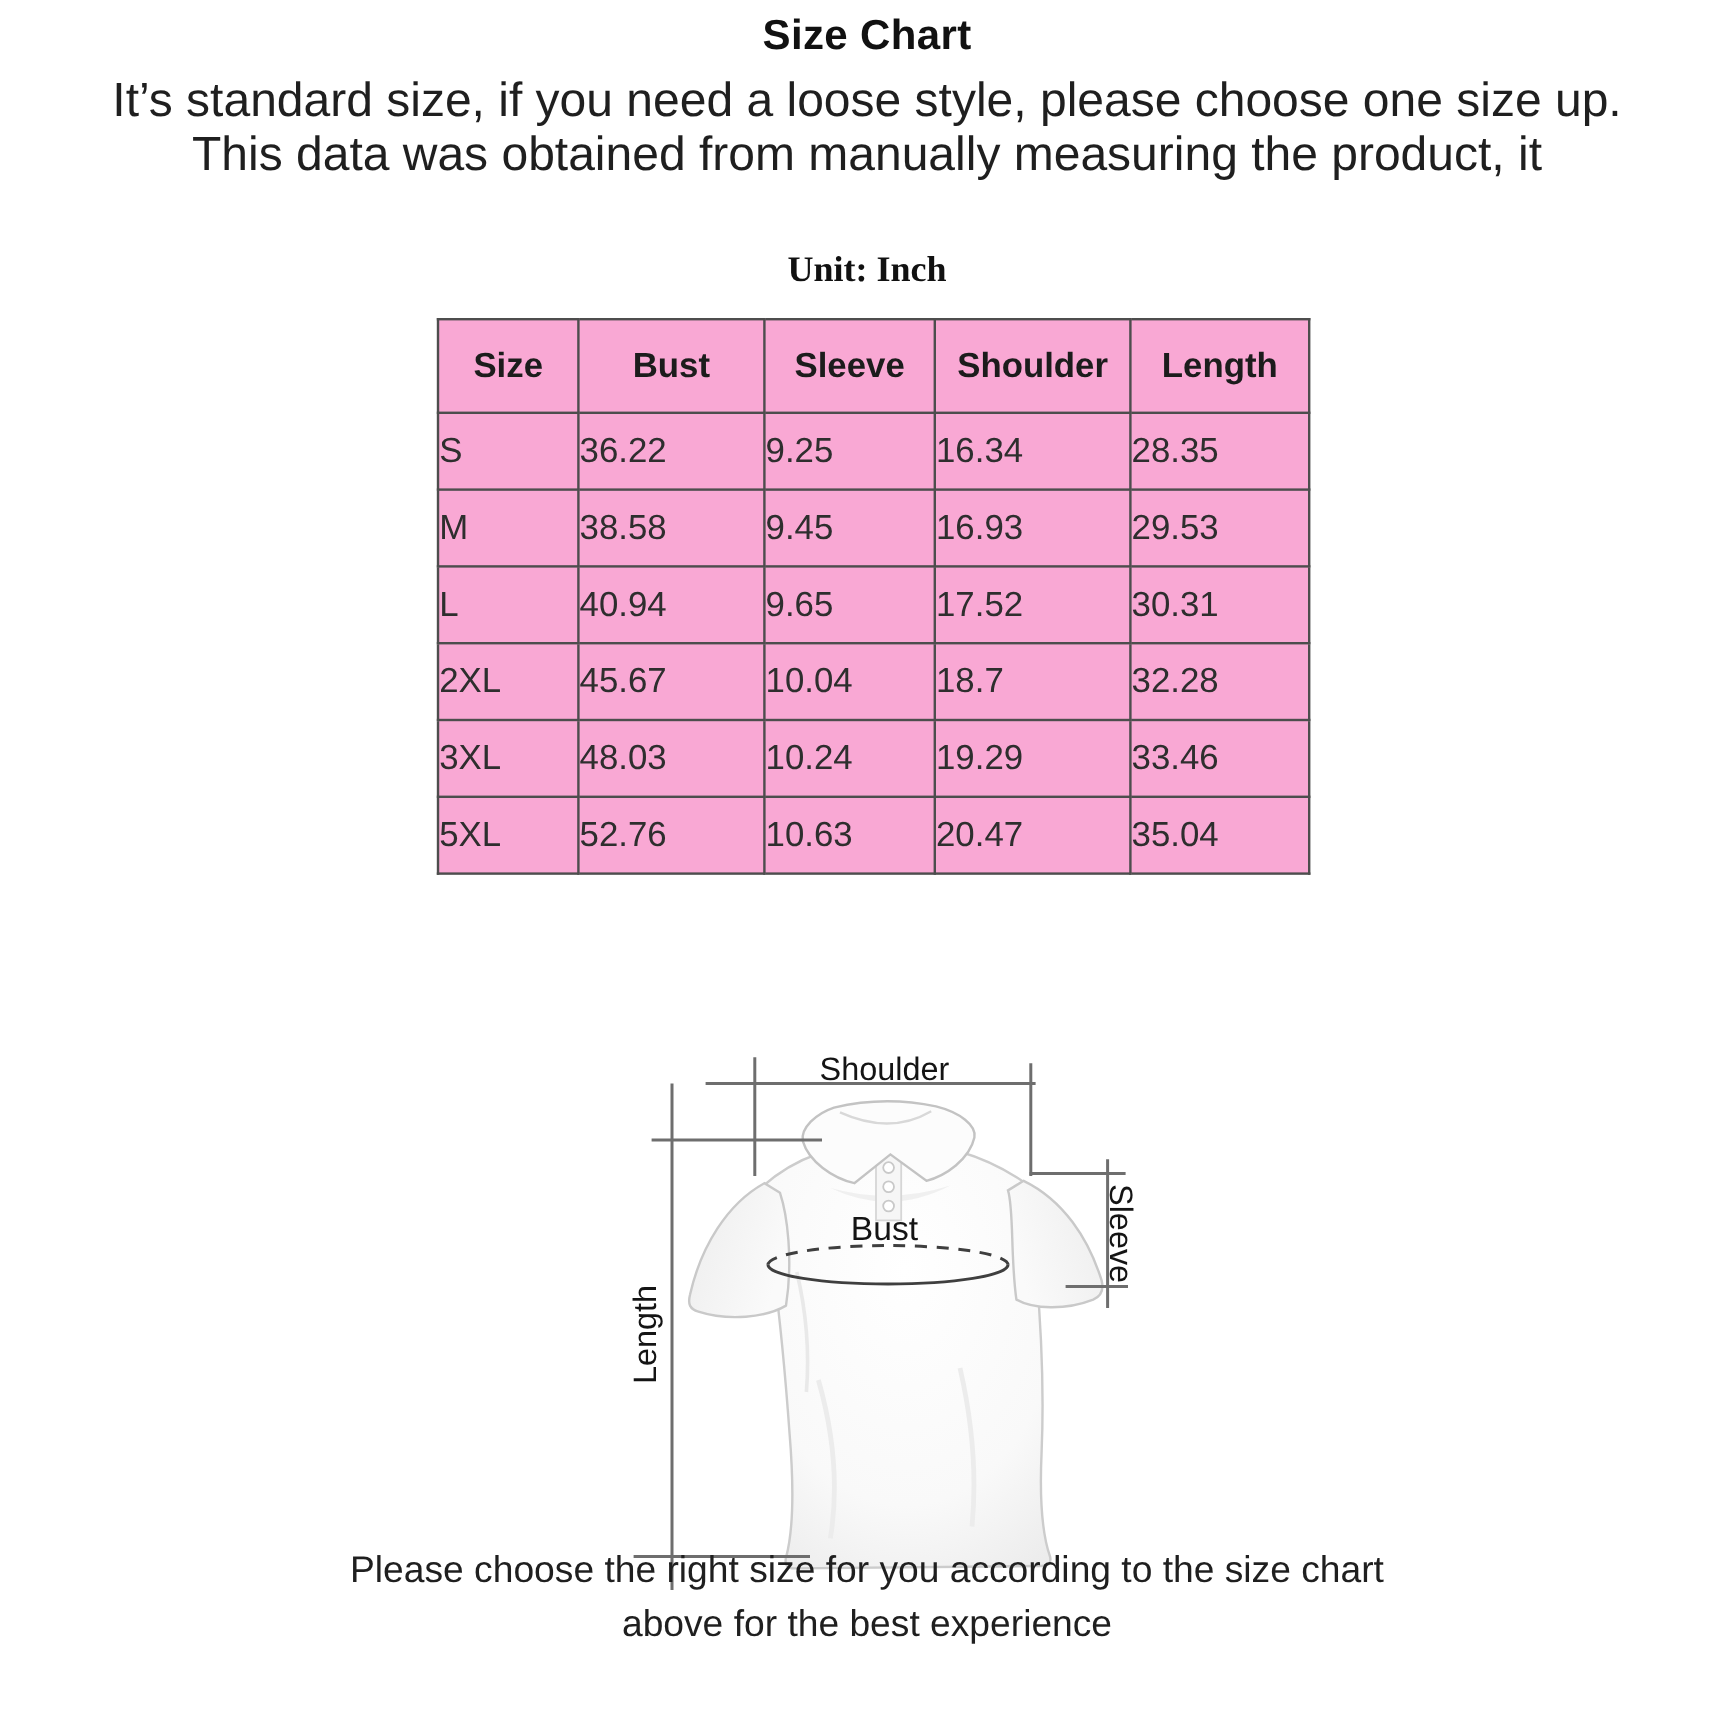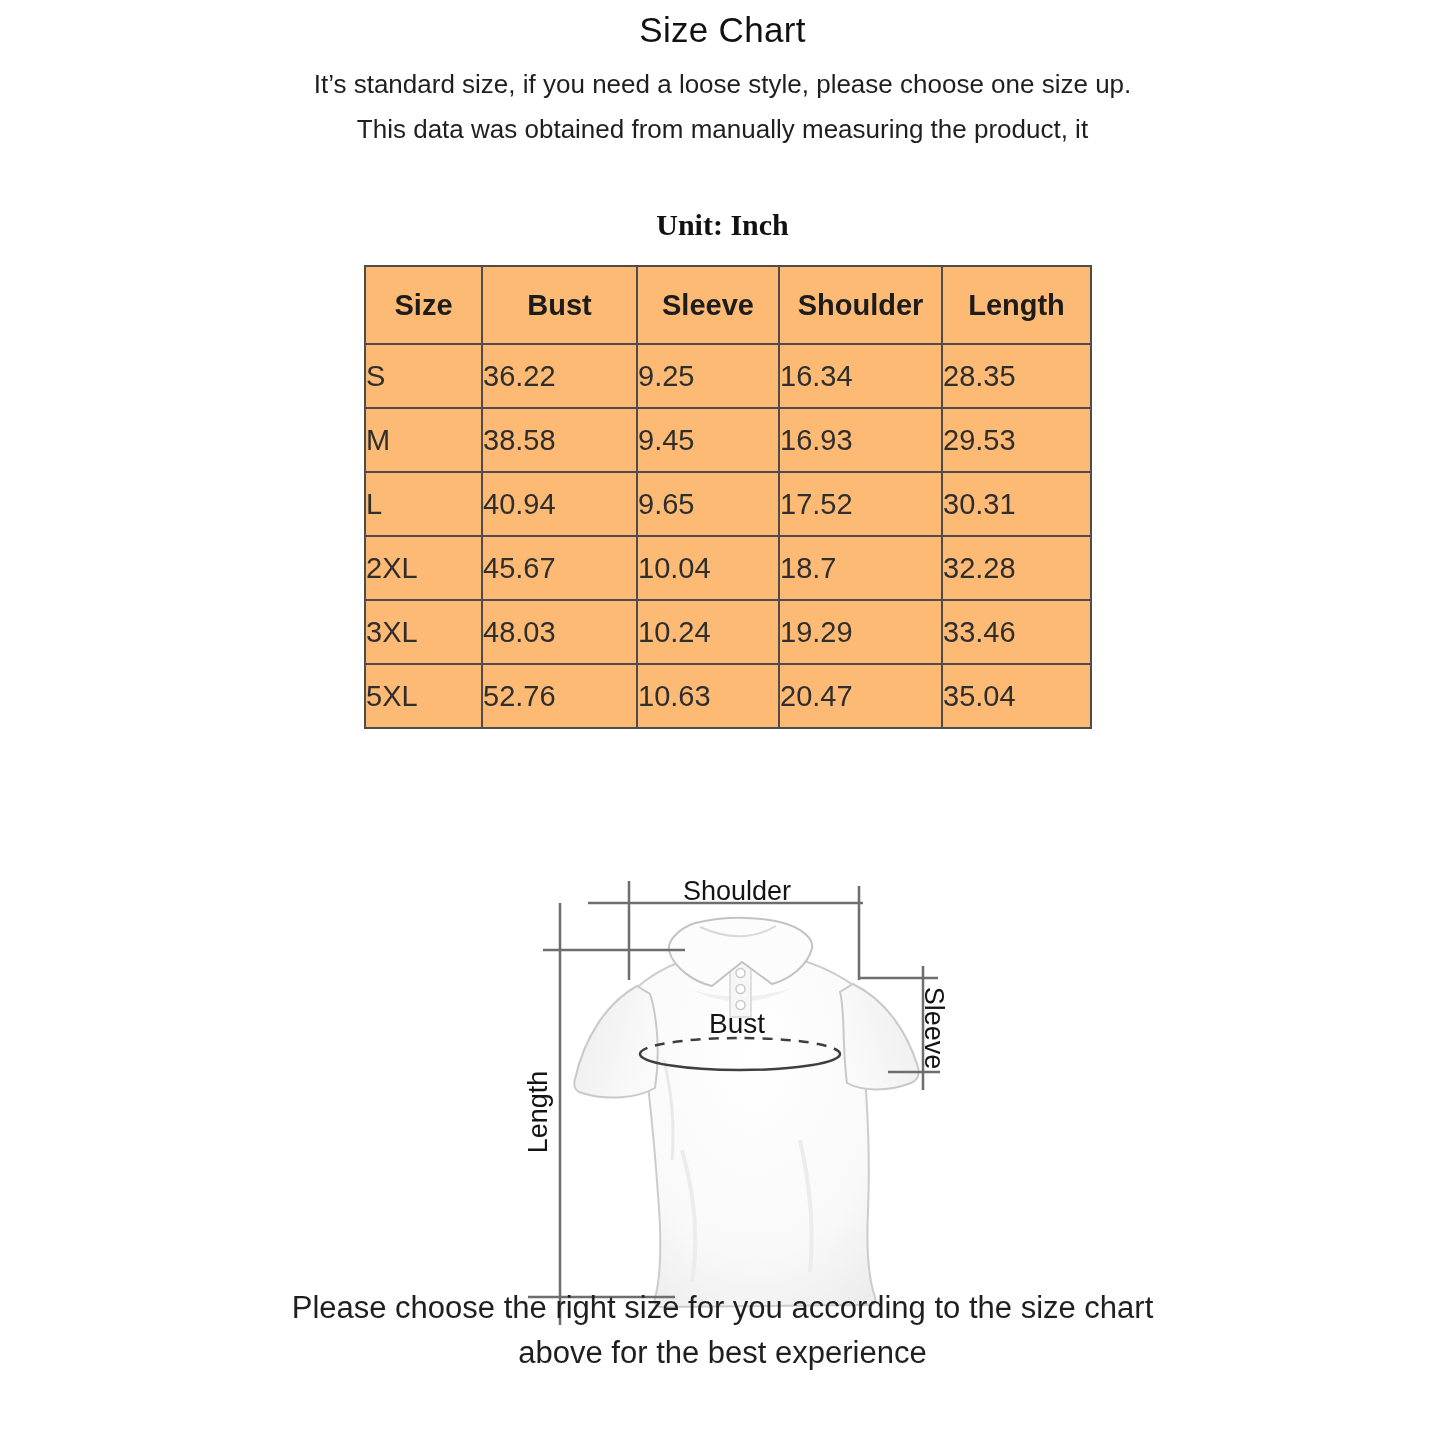--- a/index.html
+++ b/index.html
@@ -8,41 +8,41 @@
     width:1445px; height:1445px;
     font-family:"Liberation Sans", sans-serif;
     color:#1a1a1a;
     position:relative;
     overflow:hidden;
   }
   .page { position:absolute; inset:0; background:#ffffff; }
 
   .title {
     position:absolute; top:10px; left:0; width:100%;
-    text-align:center; font-size:35px; font-weight:400; letter-spacing:.3px;
+    text-align:center; font-size:35px; font-weight:700; letter-spacing:.3px;
     color:#111111;
   }
   .intro {
     position:absolute; top:62px; left:0; width:100%;
-    text-align:center; font-size:26px; line-height:45px; font-weight:400;
+    text-align:center; font-size:40px; line-height:45px; font-weight:400;
     color:#1f1f1f;
   }
   .unit {
     position:absolute; top:208px; left:0; width:100%;
     text-align:center; font-size:30px; font-weight:700; color:#111111;font-family:Liberation Serif, serif;
   }
 
   table.size-table {
     position:absolute; left:364px; top:265px; width:726px;
     border-collapse:collapse; table-layout:fixed;
     font-size:29px; color:#2e2e2e;
   }
   table.size-table th, table.size-table td {
     border:2px solid #4d4d4d; vertical-align:middle;
-    background:#fdba74; font-weight:400;
+    background:#f9a8d4; font-weight:400;
   }
   table.size-table thead tr { height:78px; }
   table.size-table tbody tr { height:64px; }
   table.size-table th { font-weight:700; color:#1c1c1c; }
 
   .diagram {
     position:absolute; left:460px; top:858px; width:560px; height:482px;
   }
   .diagram svg { position:absolute; left:0; top:0; }
 

